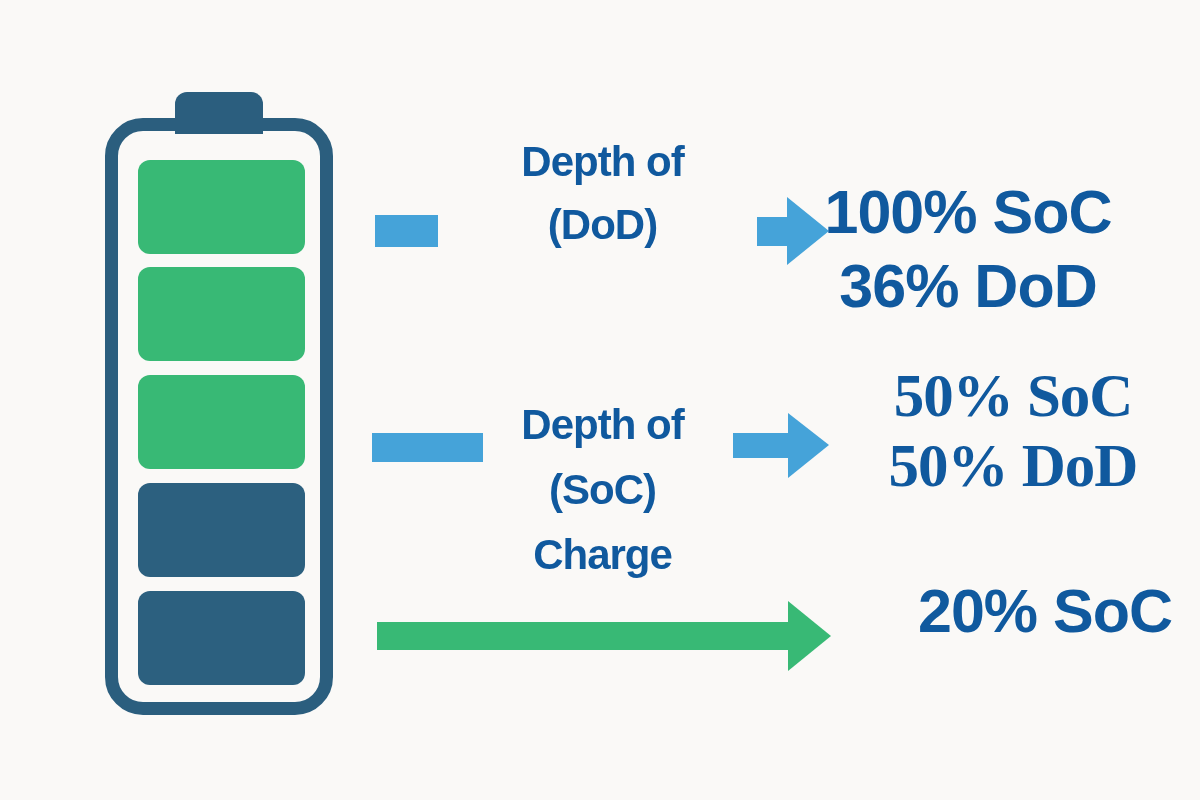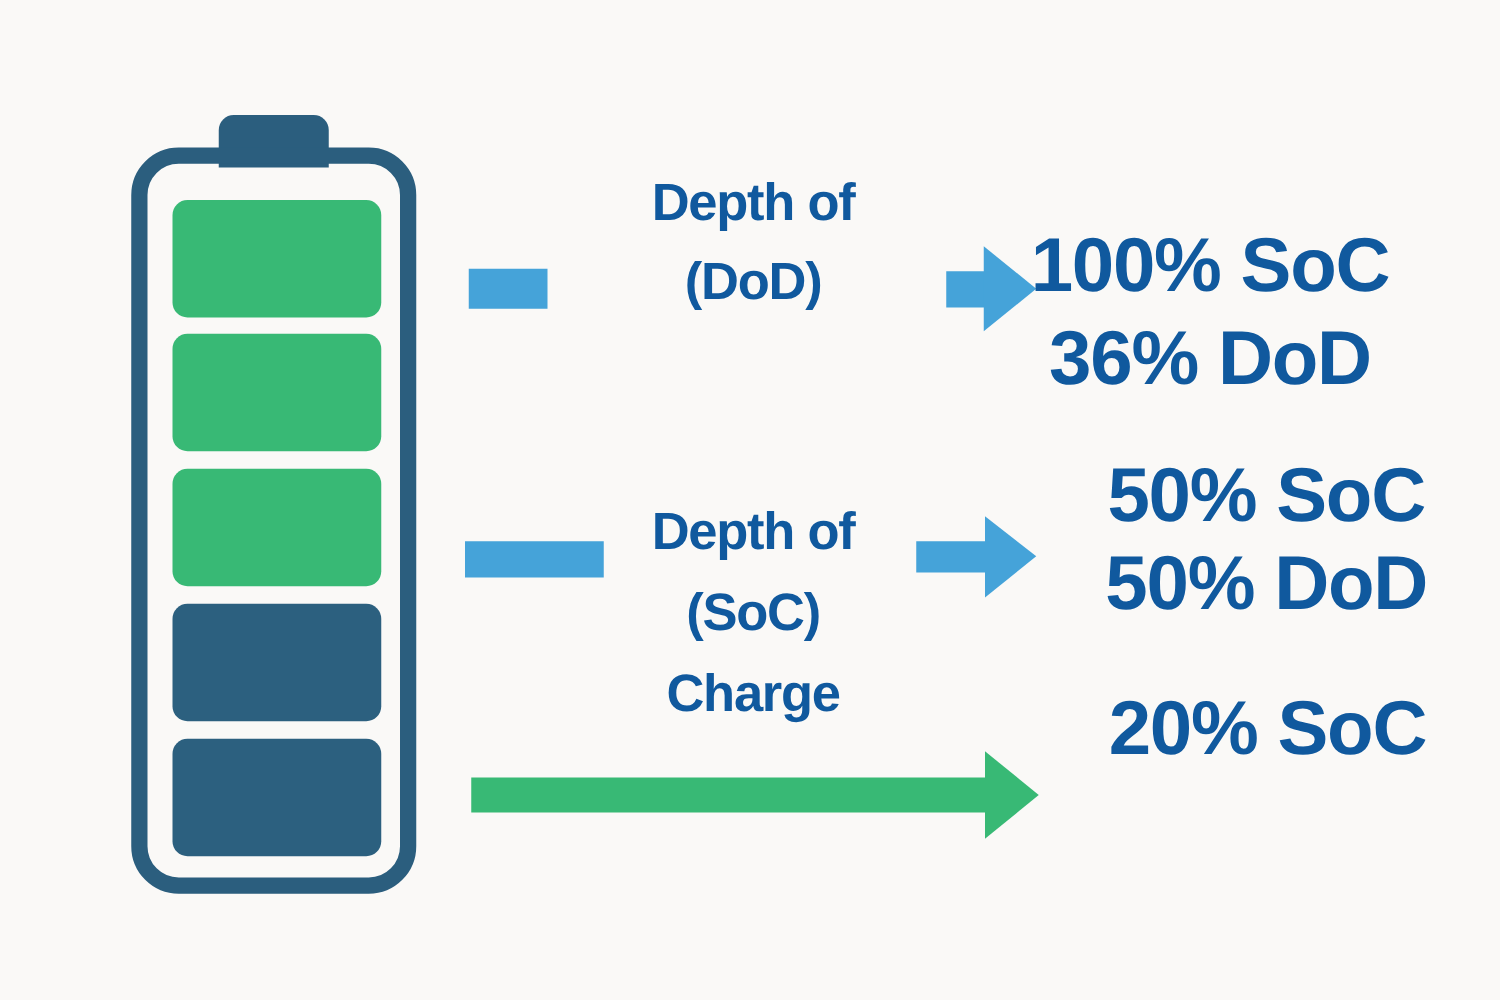--- a/index.html
+++ b/index.html
@@ -76,22 +76,22 @@
     width: 316px;
     text-align: center;
     font-weight: bold;
     color: var(--text);
     font-size: 61px;
     letter-spacing: -1px;
     line-height: 70px;
     white-space: nowrap;
   }
   .values1 { left: 810px; top: 135px; line-height: 74px; margin-top: 40px; }
-  .values2 { left: 855px; top: 361px; }
-  .values3 { left: 856px; top: 547px; }
+  .values2 { left: 855px; top: 361px; font-family: Liberation Serif, serif; }
+  .values3 { left: 856px; top: 576px; text-align: right; }
 </style>
 </head>
 <body>
 
 <div class="stage">
 
   <div>
     <div class="abs battery-cap"></div>
     <div class="abs battery-body"></div>
     <div class="abs seg seg0" style="background: rgb(56, 185, 117);"></div>

